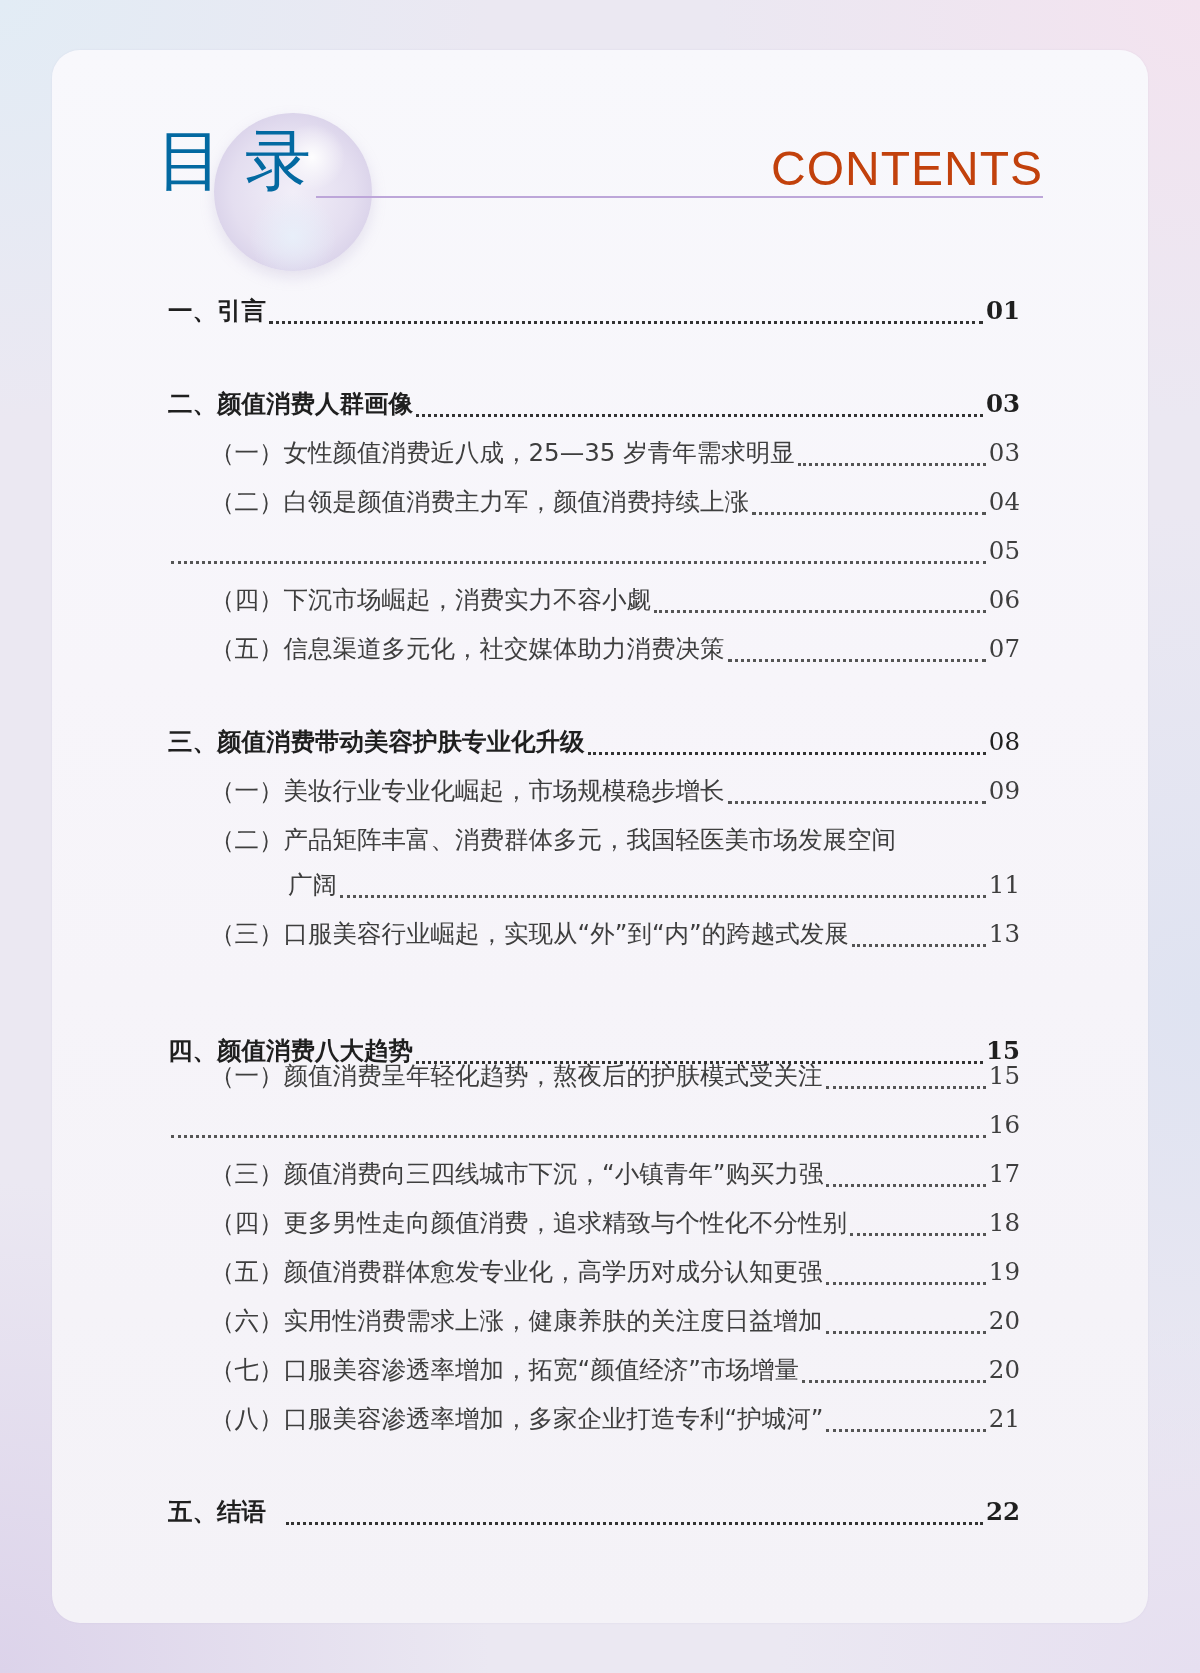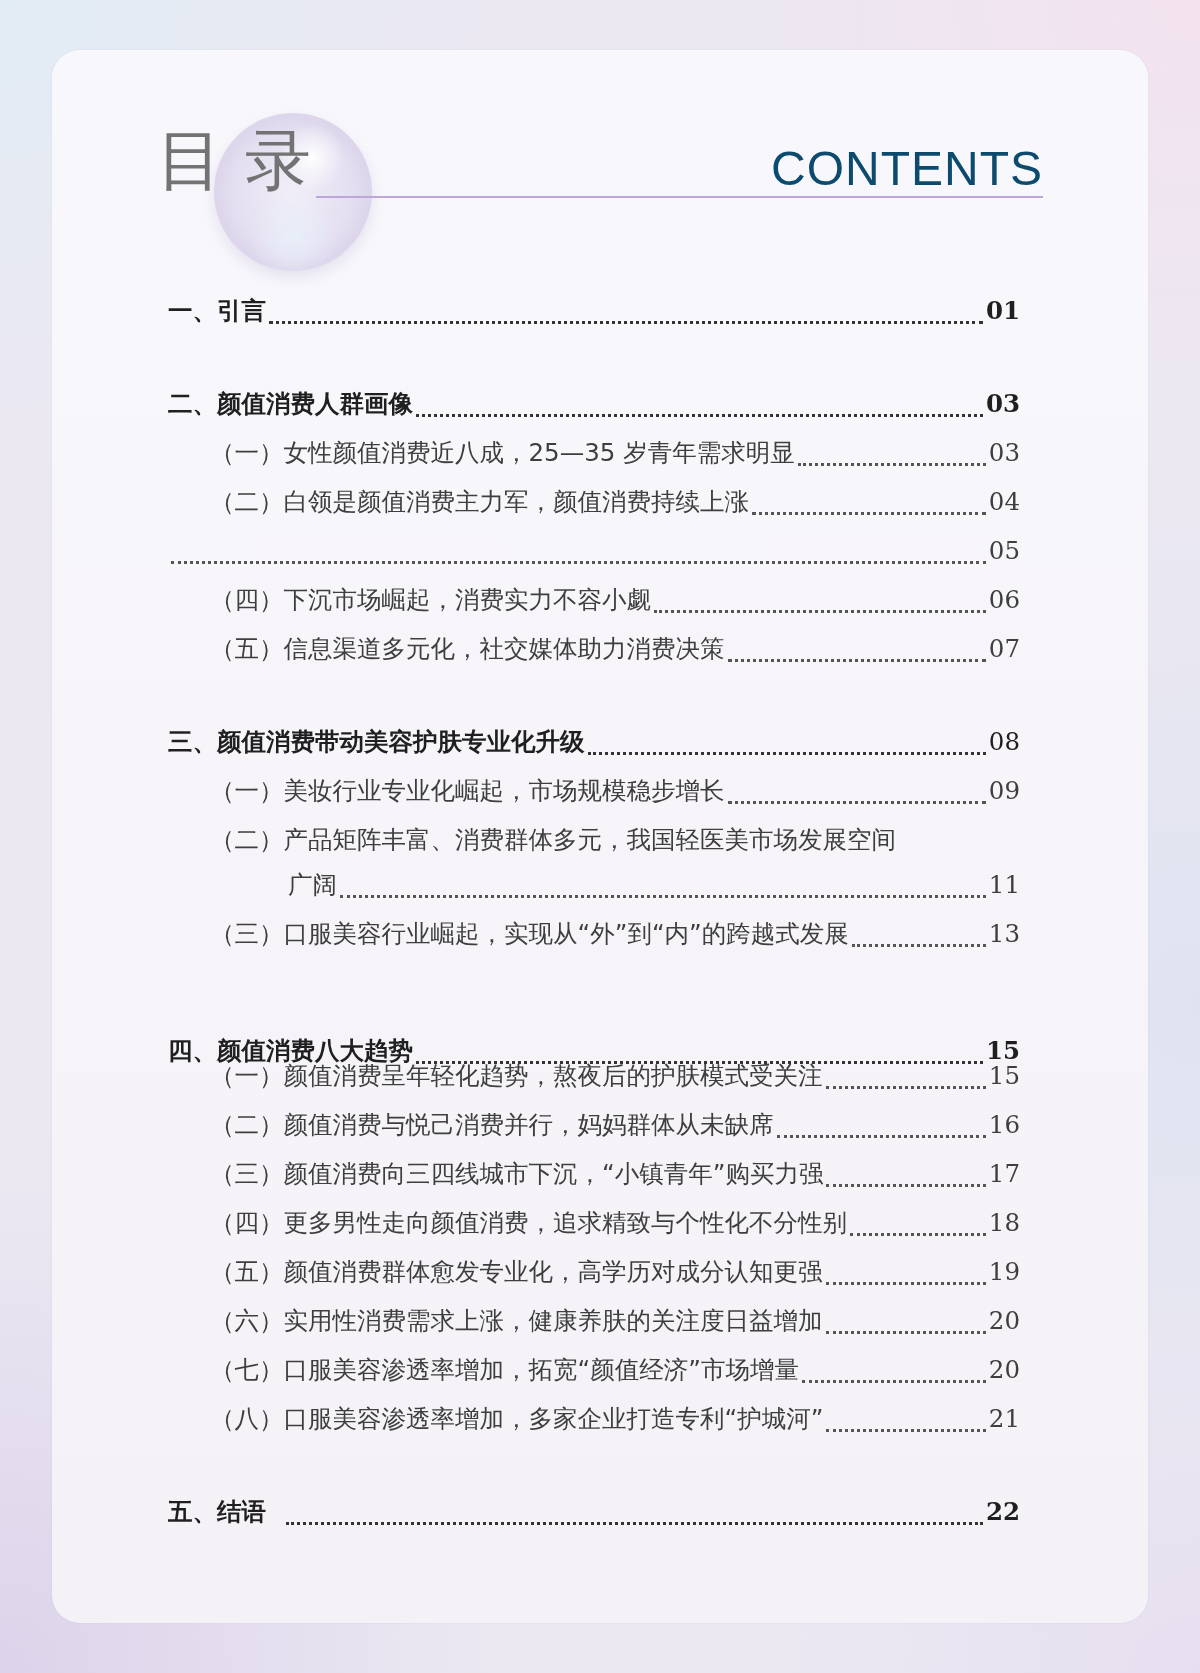--- a/index.html
+++ b/index.html
@@ -23,28 +23,28 @@
   .pearl {
     position: absolute; left: 214px; top: 113px; width: 158px; height: 158px; border-radius: 50%;
     background:
       radial-gradient(circle at 62% 28%, rgba(255,255,255,0.95) 0%, rgba(255,255,255,0) 22%),
       radial-gradient(circle at 50% 78%, rgba(232,240,250,0.9) 0%, rgba(232,240,250,0) 30%),
       radial-gradient(circle at 50% 50%, #f1eef8 0%, #e4def0 55%, #d4cce6 85%, #cfc6e2 100%);
     box-shadow: 0 6px 14px rgba(170,160,200,0.25);
   }
   .title-cn {
     position: absolute; left: 157px; top: 128px; font-family: "DejaVu Serif", "Liberation Serif", serif;
-    font-size: 66px; color: #737373; letter-spacing: 22px; line-height: 1; font-weight: normal;
+    font-size: 66px; color: #0369a1; letter-spacing: 22px; line-height: 1; font-weight: normal;
   }
   .title-line {
     position: absolute; left: 316px; top: 196px; width: 727px; height: 2px; background: #bda6d9;
   }
   .title-en {
     position: absolute; right: 157px; top: 145px; font-family: "Liberation Sans", sans-serif;
-    font-size: 48px; color: #0c4a6e; letter-spacing: 1px; line-height: 1;
+    font-size: 48px; color: #c2410c; letter-spacing: 1px; line-height: 1;
   }
   .toc { position: absolute; left: 168px; top: 0; width: 852px; }
   .row {
     position: absolute; left: 0; width: 852px; display: flex; align-items: baseline;
     font-size: 24.5px; line-height: 34px; white-space: nowrap;
   }
   .row.main { font-family: "DejaVu Serif", "Liberation Serif", serif; font-weight: bold; color: #1f1f1f; text-align: right; }
   .row.sub { color: #3e3e3e; font-family: "DejaVu Sans", "Liberation Sans", sans-serif; }
   .row.sub .lbl { padding-left: 42px; }
   .row.sub.cont .lbl { padding-left: 120px; }
@@ -133,21 +133,20 @@
     <span class="lbl">四、颜值消费八大趋势</span>
       <span class="dots"></span>
       <span class="page">15</span>
   </div>
   <div class="row sub" style="top:1059px">
     <span class="lbl">（一）颜值消费呈年轻化趋势，熬夜后的护肤模式受关注</span>
       <span class="dots"></span>
       <span class="page">15</span>
   </div>
   <div class="row sub" style="top:1108px">
-    <span class="lbl">（二）颜值消费与悦己消费并行，妈妈群体从未缺席</span>
       <span class="dots"></span>
       <span class="page">16</span>
   </div>
   <div class="row sub" style="top:1157px">
     <span class="lbl">（三）颜值消费向三四线城市下沉，“小镇青年”购买力强</span>
       <span class="dots"></span>
       <span class="page">17</span>
   </div>
   <div class="row sub" style="top:1206px">
     <span class="lbl">（四）更多男性走向颜值消费，追求精致与个性化不分性别</span>

